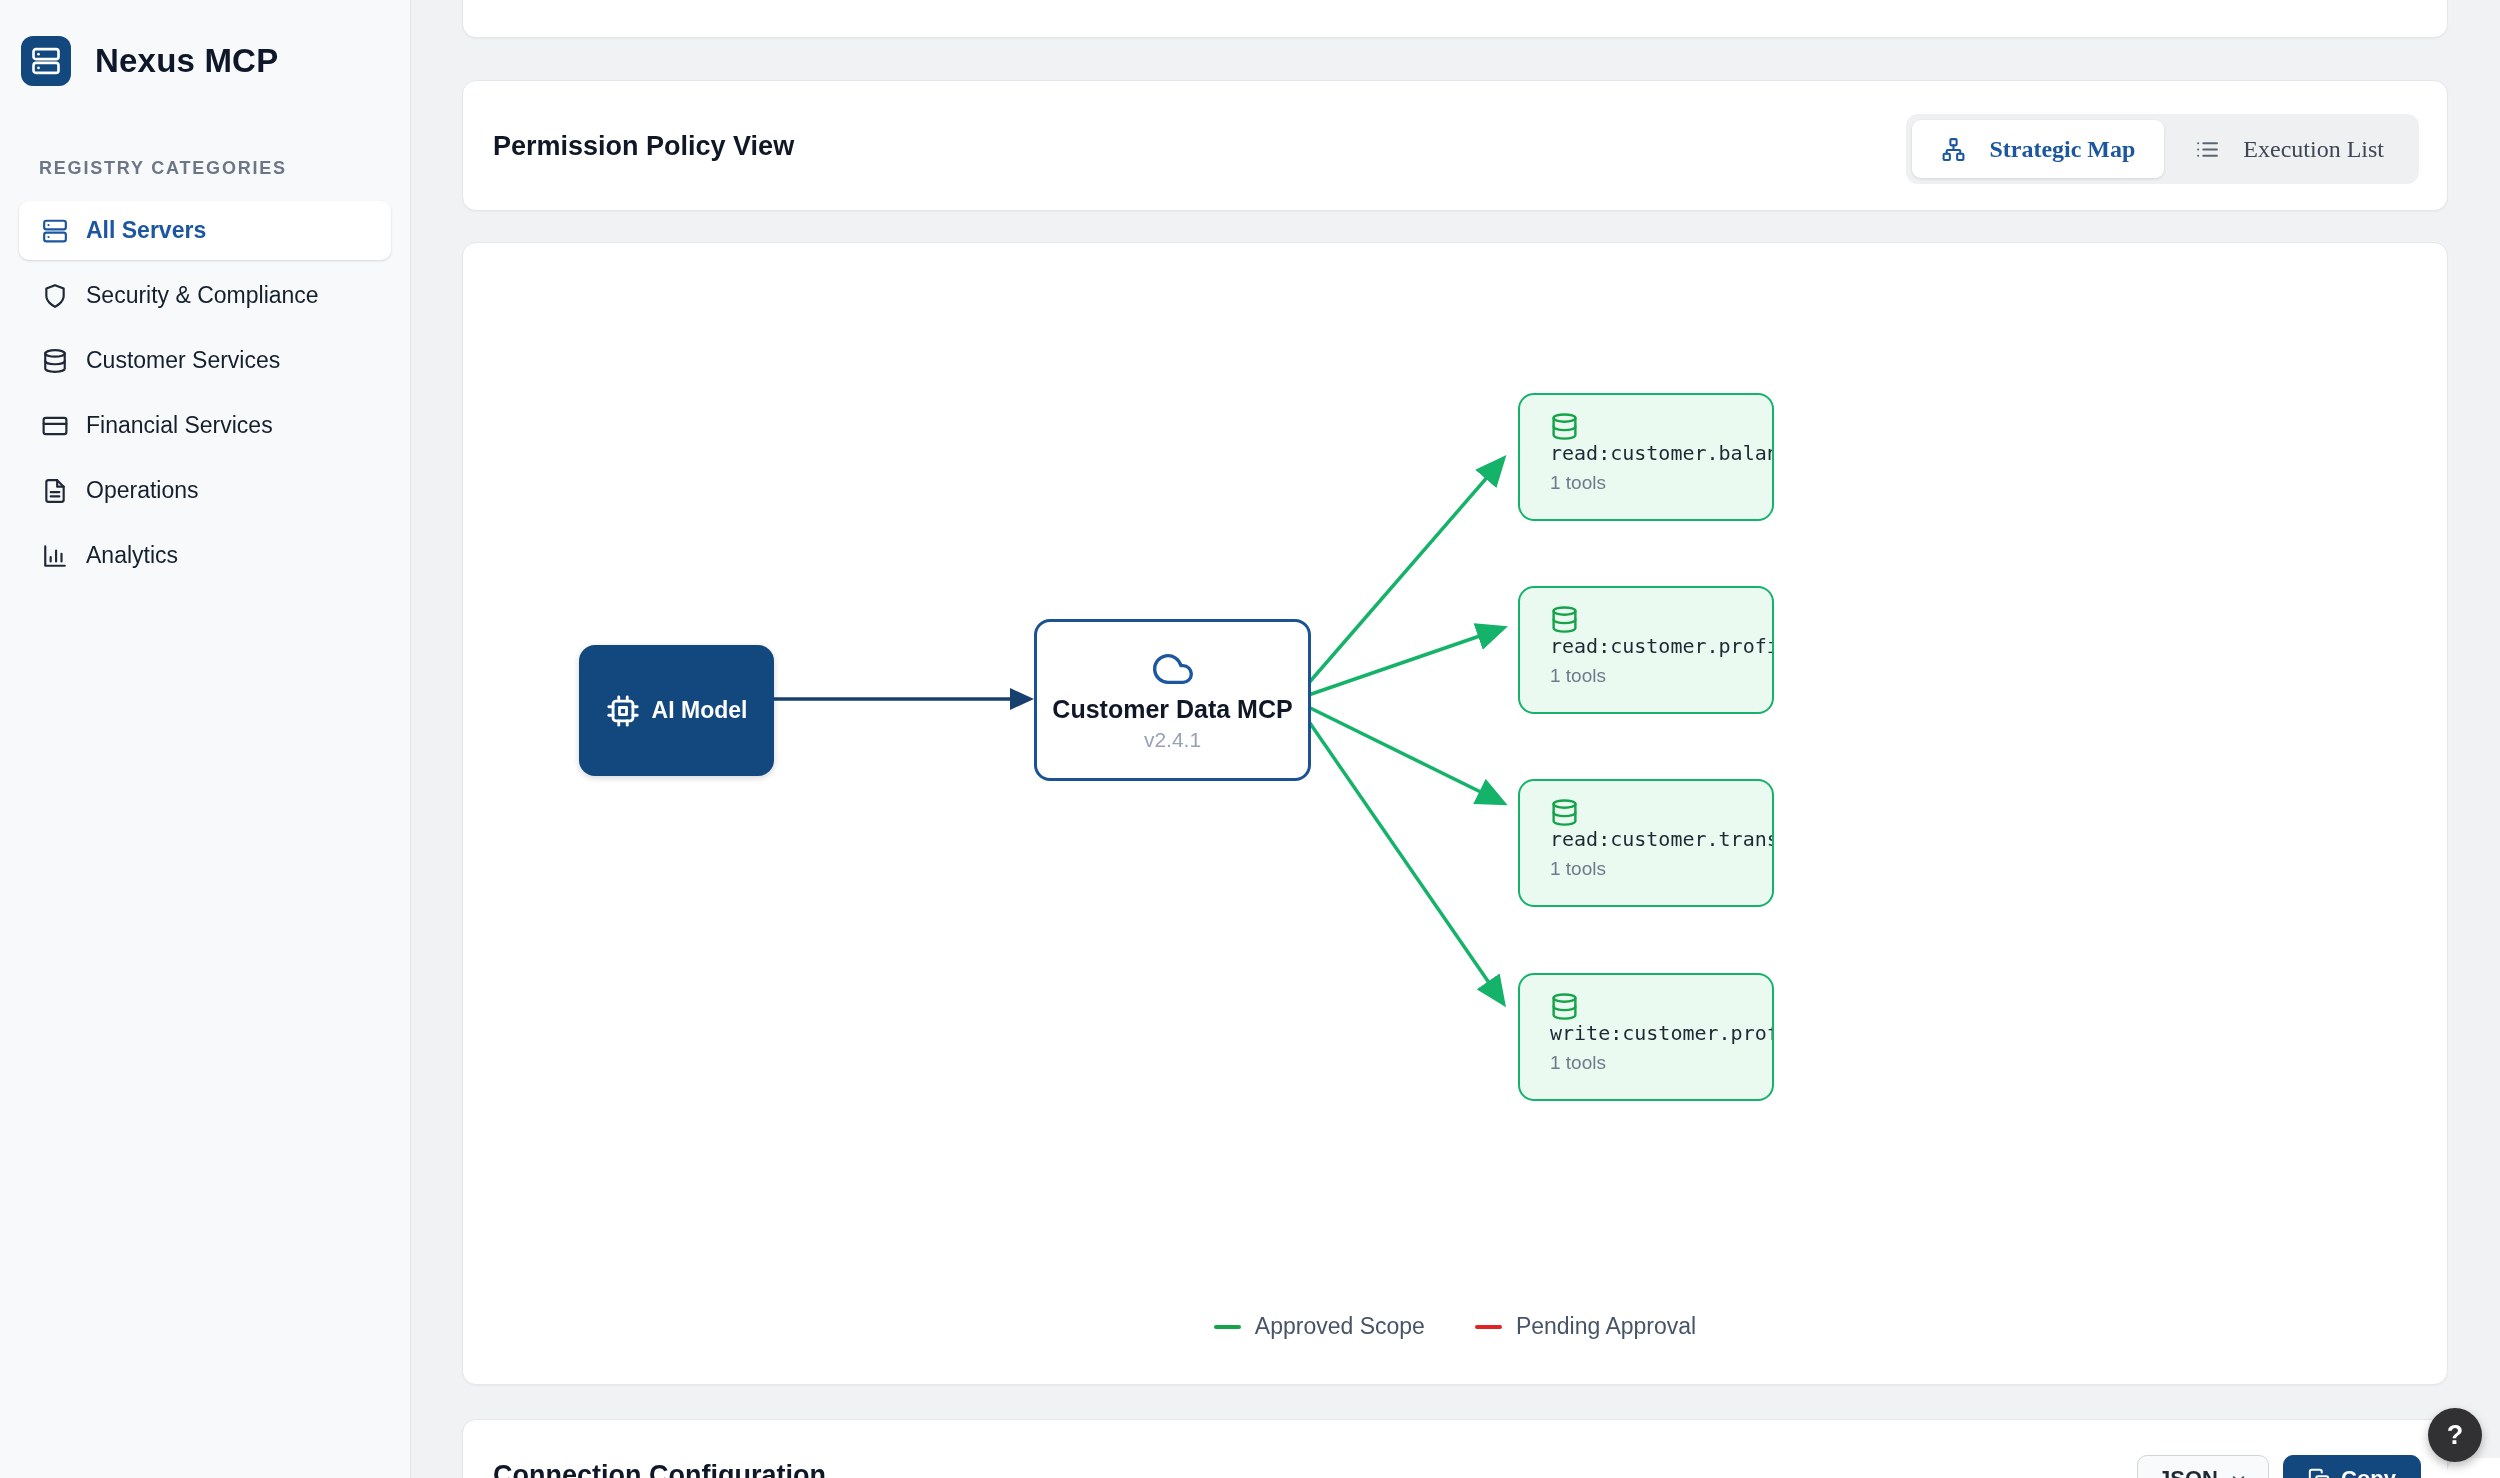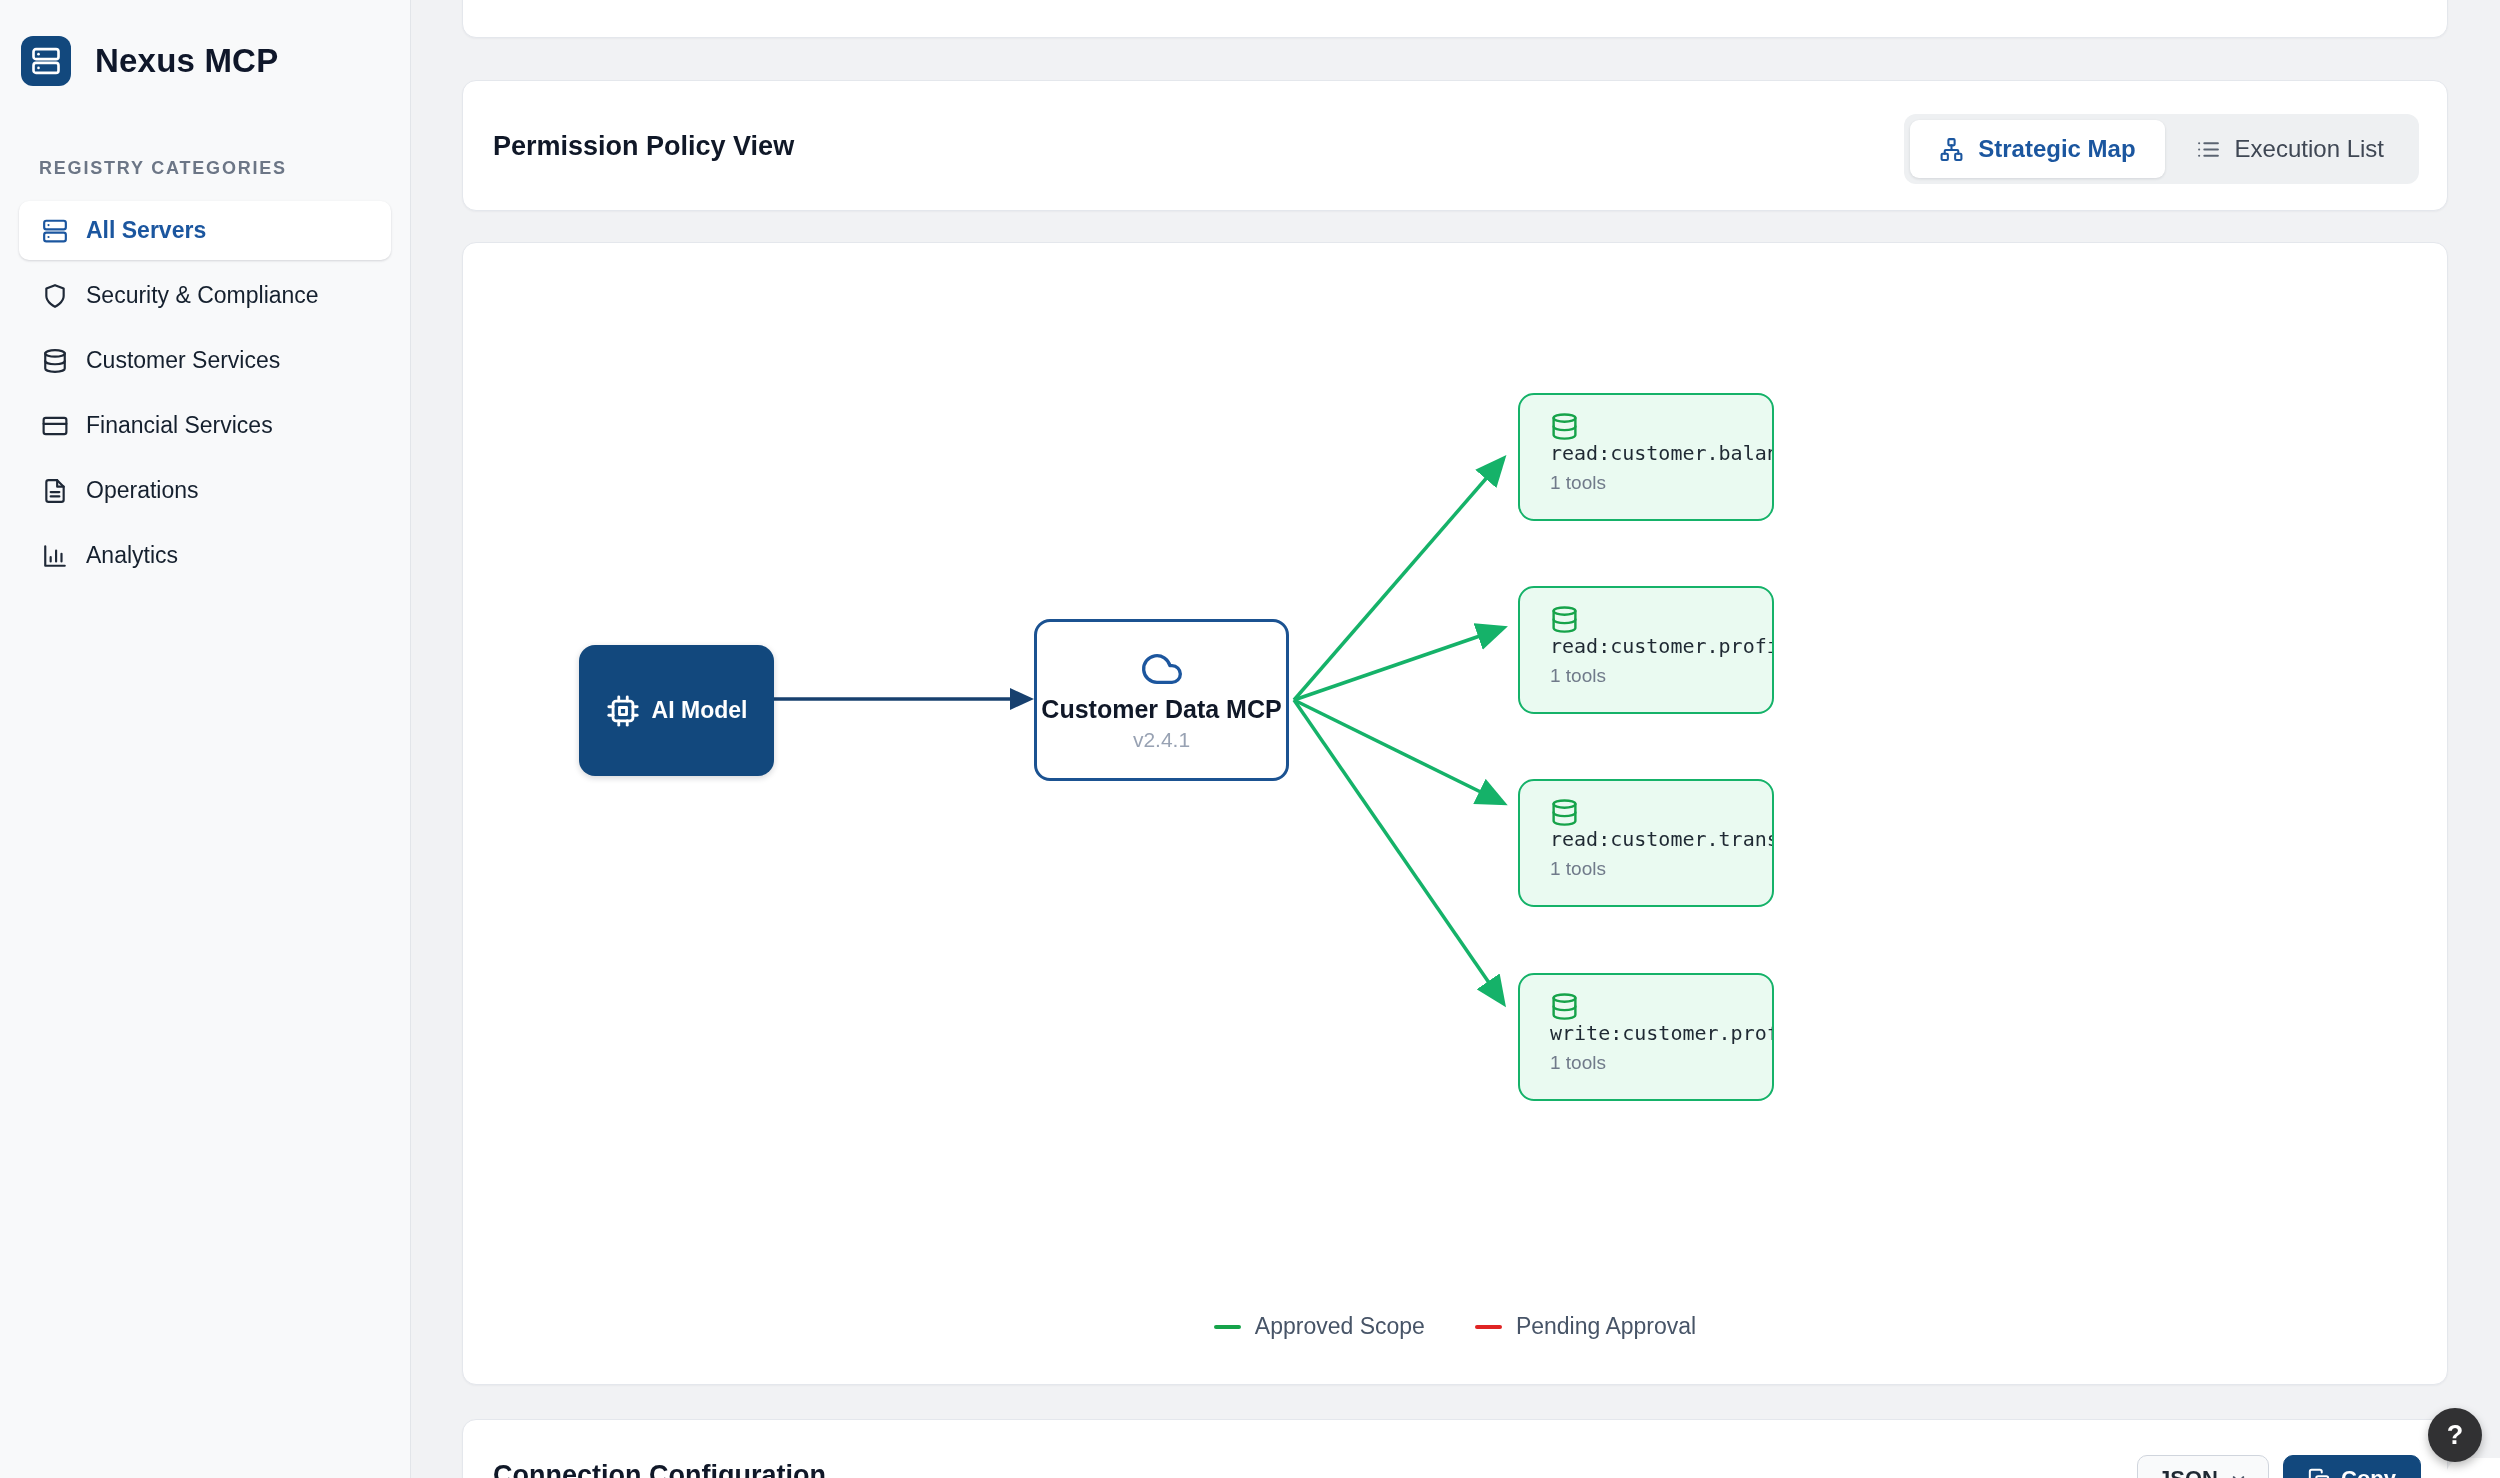--- a/index.html
+++ b/index.html
@@ -73,44 +73,44 @@
   .panel-title{
     position:absolute;left:30px;top:50px;
     font-size:27px;font-weight:700;color:var(--text-dark);
   }
   .view-toggle{
     position:absolute;right:28px;top:33px;height:70px;
     background:#eef0f2;border-radius:12px;padding:6px;
     display:flex;align-items:stretch;gap:2px;
   }
   .toggle-btn{
-    display:flex;align-items:center;gap:14px;
+    display:flex;align-items:center;gap:23px;
     padding:0 29px;border-radius:9px;cursor:pointer;
-    font-size:24px;font-weight:500;color:var(--text-mid);
+    font-size:24px;font-weight:500;color:var(--text-mid);font-family:Liberation Serif, serif;
   }
   .toggle-btn .t-icon{display:flex;color:#5b6472;}
   .toggle-btn.active{
     background:#fff;color:var(--link-blue);font-weight:700;
     box-shadow:0 1px 3px rgba(16,24,40,.12);
   }
   .toggle-btn.active .t-icon{color:var(--link-blue);}
 
   
   .canvas-inner{position:relative;width:100%;height:100%;overflow:hidden;border-radius:14px;}
   .edges{position:absolute;left:0;top:0;}
   .node{position:absolute;border-radius:16px;}
   .node-ai{
     left:116px;top:390px;width:195px;height:131px;
     background:var(--blue);color:#fff;
     display:flex;flex-direction:row;align-items:center;justify-content:center;gap:12px;
     box-shadow:0 2px 6px rgba(16,24,40,.18);cursor:pointer;margin-top:12px;
   }
   .node-ai .ai-label{font-size:23px;font-weight:600;}
   .node-mcp{
-    left:571px;top:376px;width:255px;height:162px;
+    left:571px;top:376px;width:277px;height:162px;
     background:#fff;border:3px solid var(--blue-border);
     display:flex;flex-direction:column;align-items:center;justify-content:center;gap:4px;
     cursor:pointer;
   }
   .node-mcp .mcp-icon{color:#1c5append;} 
   .node-mcp .mcp-icon{color:#1c569e;margin-bottom:2px;}
   .mcp-title{font-size:25px;font-weight:600;color:var(--text-dark);}
   .mcp-version{font-size:21px;color:var(--muted);}
   .node-scope{
     left:1055px;width:256px;height:128px;

